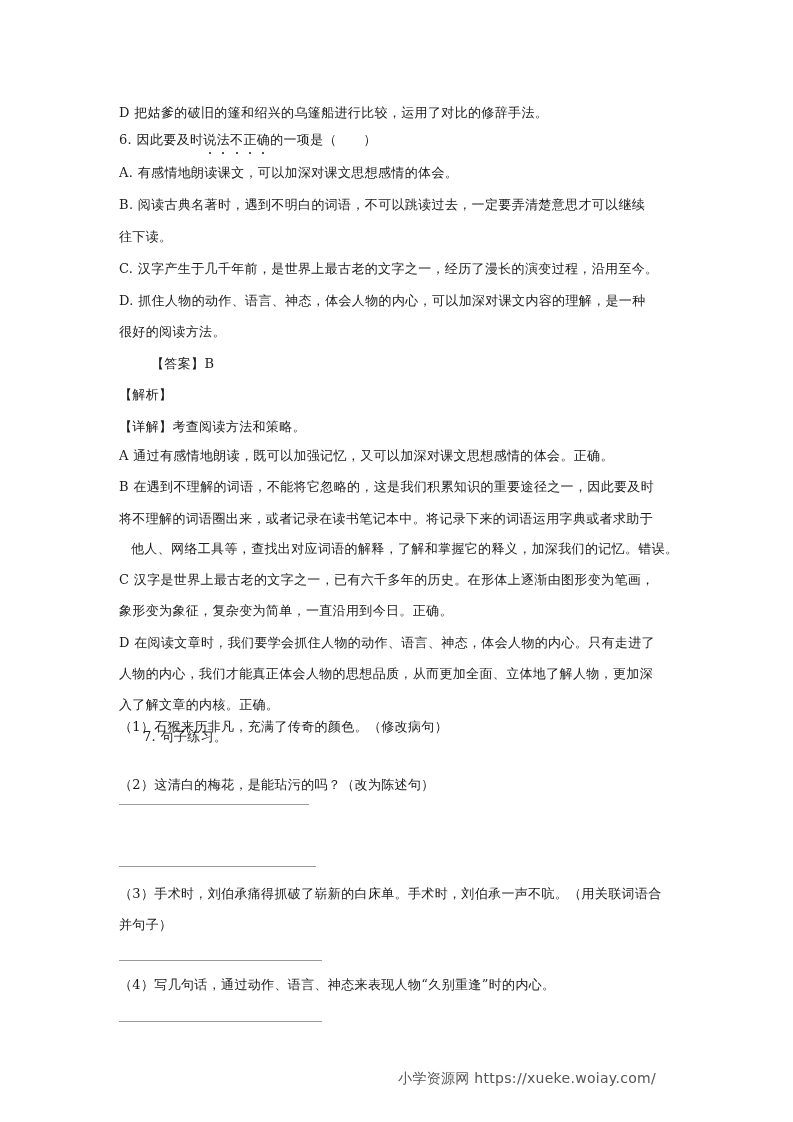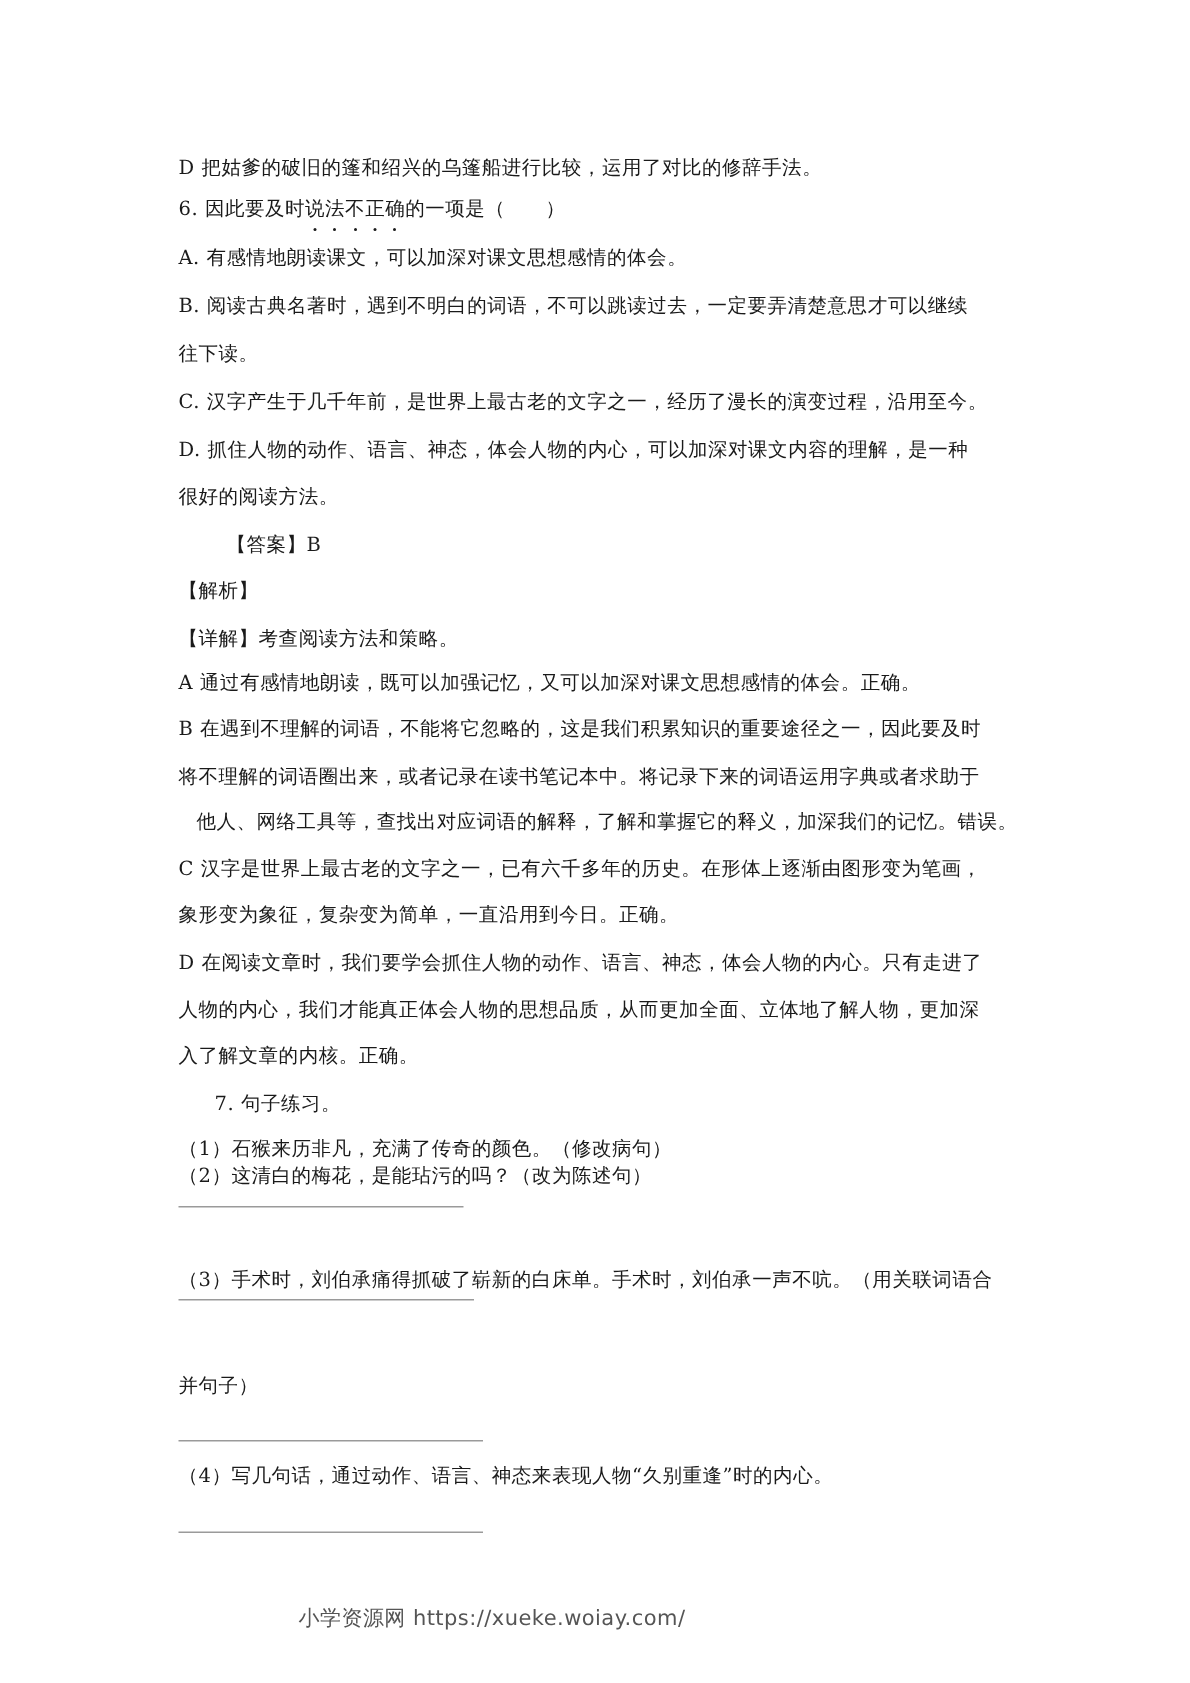--- a/index.html
+++ b/index.html
@@ -45,21 +45,21 @@
       height: 2px;
       margin-left: -1px;
       background: #1a1a1a;
       border-radius: 50%;
     }
     .footer {
       position: absolute;
       left: 0;
       width: 656px;
       top: 1070px;
-      text-align: center;
+      text-align: right;
       font-family: "DejaVu Sans", "Liberation Sans", sans-serif;
       font-size: 14px;
       color: #555555;
       letter-spacing: 0.3px;
     }
   </style>
 </head>
 <body>
 
 <div>
@@ -87,27 +87,27 @@
   <div class="line" style="top:510px;">将不理解的词语圈出来，或者记录在读书笔记本中。将记录下来的词语运用字典或者求助于</div>
   <div class="line" style="top:540px;margin-left:12px;">他人、网络工具等，查找出对应词语的解释，了解和掌握它的释义，加深我们的记忆。错误。</div>
   <div class="line" style="top:571px;">C 汉字是世界上最古老的文字之一，已有六千多年的历史。在形体上逐渐由图形变为笔画，</div>
   <div class="line" style="top:602px;">象形变为象征，复杂变为简单，一直沿用到今日。正确。</div>
   <div class="line" style="top:634px;">D 在阅读文章时，我们要学会抓住人物的动作、语言、神态，体会人物的内心。只有走进了</div>
   <div class="line" style="top:665px;">人物的内心，我们才能真正体会人物的思想品质，从而更加全面、立体地了解人物，更加深</div>
   <div class="line" style="top:696px;">入了解文章的内核。正确。</div>
 
   <div class="line" style="top:728px;margin-left:24px;">7. 句子练习。</div>
 
-  <div class="line" style="top:758px;">（1）石猴来历非凡，充满了传奇的颜色。（修改病句）</div>
+  <div class="line" style="top:718px;">（1）石猴来历非凡，充满了传奇的颜色。（修改病句）</div>
   <div class="blank" style="top:804px; width:190px;"></div>
 
   <div class="line" style="top:776px;">（2）这清白的梅花，是能玷污的吗？（改为陈述句）</div>
   <div class="blank" style="top:866px; width:197px;"></div>
 
-  <div class="line" style="top:845px;">（3）手术时，刘伯承痛得抓破了崭新的白床单。手术时，刘伯承一声不吭。（用关联词语合</div>
+  <div class="line" style="top:885px;">（3）手术时，刘伯承痛得抓破了崭新的白床单。手术时，刘伯承一声不吭。（用关联词语合</div>
   <div class="line" style="top:916px;">并句子）</div>
   <div class="blank" style="top:960px; width:203px;"></div>
 
   <div class="line" style="top:976px;">（4）写几句话，通过动作、语言、神态来表现人物“久别重逢”时的内心。</div>
   <div class="blank" style="top:1021px; width:203px;"></div>
 
 </div>
 
 <div class="footer">小学资源网 https://xueke.woiay.com/</div>
 

